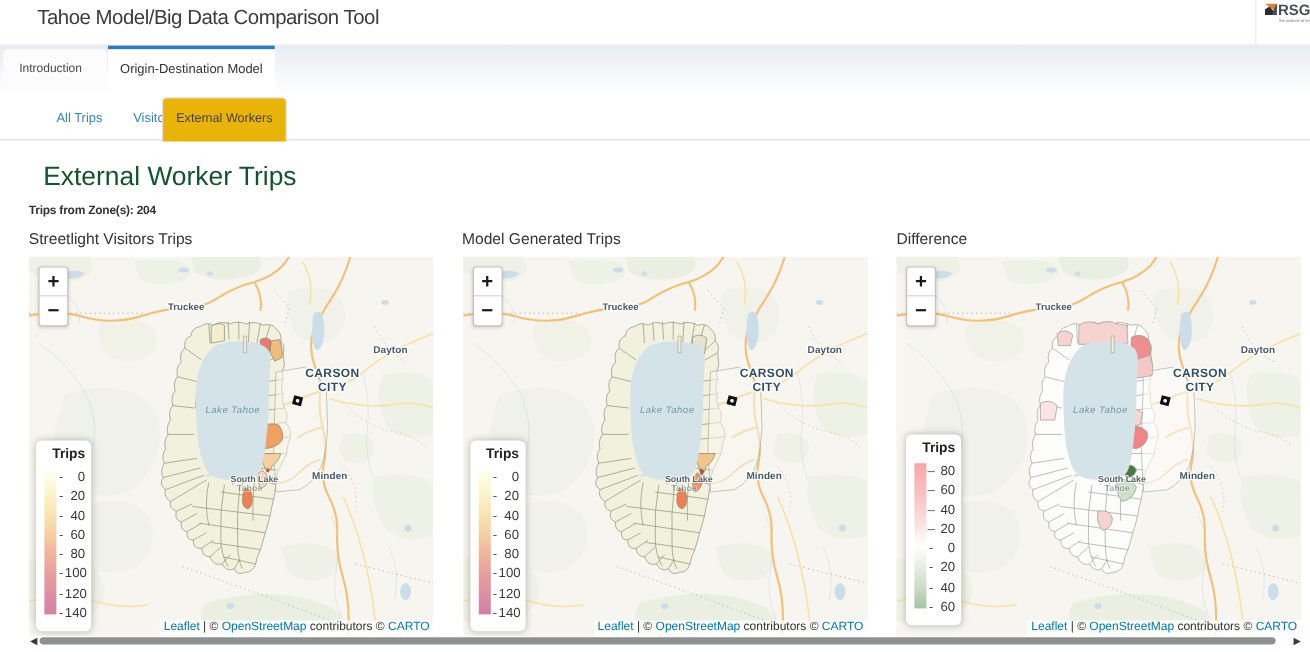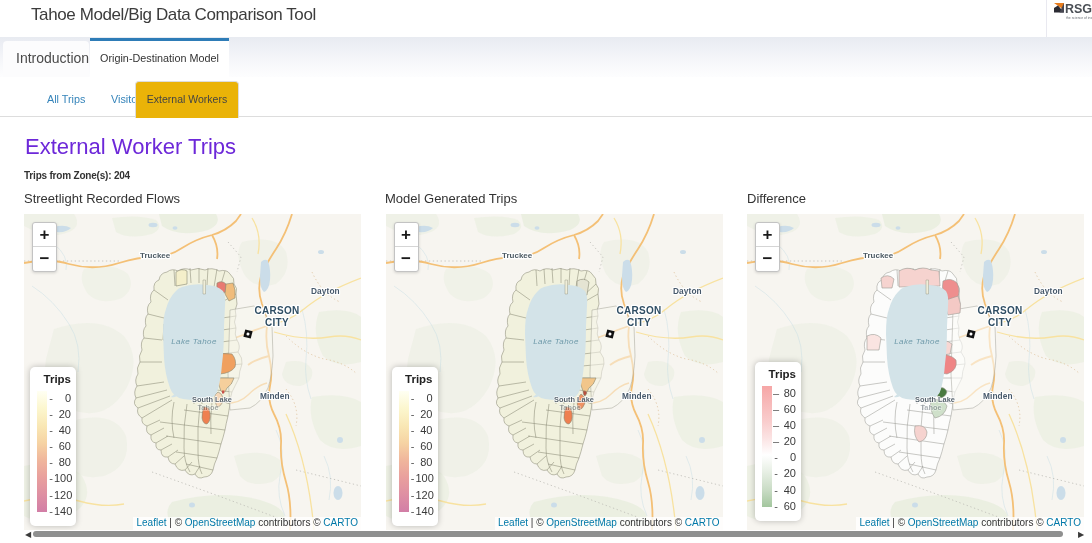--- a/index.html
+++ b/index.html
@@ -5,29 +5,29 @@
 html,body{margin:0;padding:0;width:1092px;height:543px;overflow:hidden;background:#fff;
   font-family:"Liberation Sans",sans-serif;}
 *{box-sizing:border-box;}
 .brand{position:absolute;left:0;top:0;width:347px;height:49px;border-bottom:2px solid #4d4d4d;
   font-size:17px;letter-spacing:-0.4px;color:#3c3c3c;line-height:29px;padding-left:31px;}
 .hdrline{position:absolute;left:1046px;top:0;width:1px;height:37px;background:#e9e9f0;}
 .navband{position:absolute;left:0;top:37px;width:1092px;height:40px;
   background:linear-gradient(180deg,#e8ebf1 0%,#eff1f6 30%,#f8f9fb 70%,#fdfdfe 100%);}
 .introcard{position:absolute;left:3px;top:41px;width:86px;height:36px;background:#fcfcfd;
   border-radius:4px 4px 0 0;}
-.nav1{position:absolute;top:39px;height:38px;line-height:38px;font-size:14px;color:#4a4a4a;}
+.nav1{position:absolute;top:39px;height:38px;line-height:38px;font-size:10px;color:#4a4a4a;}
 .tabactive1{position:absolute;left:90px;top:38px;width:139px;height:39px;background:#fff;
   border-top:3px solid #2e7cb7;line-height:34px;text-align:center;font-size:10.8px;color:#333;}
 .sub{position:absolute;top:81px;height:36px;line-height:36px;font-size:10.8px;color:#3584ba;margin-left:24px;}
 .subline{position:absolute;left:0;top:116px;width:1092px;height:1px;background:#ddd;}
 .tabactive2{position:absolute;left:135px;top:81px;width:104px;height:37px;background:#eab308;
   border:1px solid #ddd;border-bottom:none;border-radius:4px 4px 0 0;line-height:35px;
   text-align:center;font-size:10.5px;color:#444;}
-h2{position:absolute;left:25px;top:136px;margin:0;font-size:22px;font-weight:400;color:#6d28d9;line-height:22px;}
+h2{position:absolute;left:36px;top:136px;margin:0;font-size:22px;font-weight:400;color:#14532d;line-height:22px;}
 .zinfo{position:absolute;left:24px;top:170px;font-size:10px;letter-spacing:-0.2px;font-weight:bold;color:#333;line-height:12px;}
 .coltitle{position:absolute;top:192px;font-size:13px;color:#333;line-height:14px;}
 .map{position:absolute;top:214px;width:337px;height:316px;overflow:hidden;background:#f7f5f0;}
 .zoomctl{position:absolute;left:8px;top:8px;width:25px;height:50px;background:#fff;
   border:1px solid #c3c3c3;border-radius:3px;box-shadow:0 1px 3px rgba(0,0,0,.15);z-index:5;}
 .zoomctl .zb{width:23px;height:24px;text-align:center;font-size:17px;font-weight:bold;color:#1a1a1a;line-height:23px;}
 .zoomctl .zb:first-child{border-bottom:1px solid #d5d5d5;}
 .legend{position:absolute;background:#fff;border-radius:5px;box-shadow:0 0 6px rgba(0,0,0,.25);
   z-index:5;padding:6px 5px 7px 7px;}
 .legend .lt{font-size:11.5px;font-weight:bold;color:#222;margin-bottom:5px;text-align:right;}
@@ -61,21 +61,21 @@
 <div class="navband"></div>
 <div class="introcard"></div>
 <div class="nav1" style="left:16px;">Introduction</div>
 <div class="tabactive1">Origin-Destination Model</div>
 <div class="subline"></div>
 <div class="sub" style="left:23px;">All Trips</div>
 <div class="sub" style="left:87px;">Visitors</div>
 <div class="tabactive2">External Workers</div>
 <h2>External Worker Trips</h2>
 <div class="zinfo">Trips from Zone(s): 204</div>
-<div class="coltitle" style="left:24px;">Streetlight Recorded Flows</div>
+<div class="coltitle" style="left:24px;">Streetlight Visitors Trips</div>
 <div class="coltitle" style="left:385px;">Model Generated Trips</div>
 <div class="coltitle" style="left:747px;">Difference</div>
 
 <svg width="0" height="0" style="position:absolute">
 <defs>
 <g id="basemap">
   <rect x="0" y="0" width="337" height="316" fill="#f7f5f0"></rect>
 
   <g fill="#e7eedd">
     <path d="M0,0 L50,0 Q58,12 45,18 Q22,26 8,16 L0,12 Z" opacity=".5"></path>

